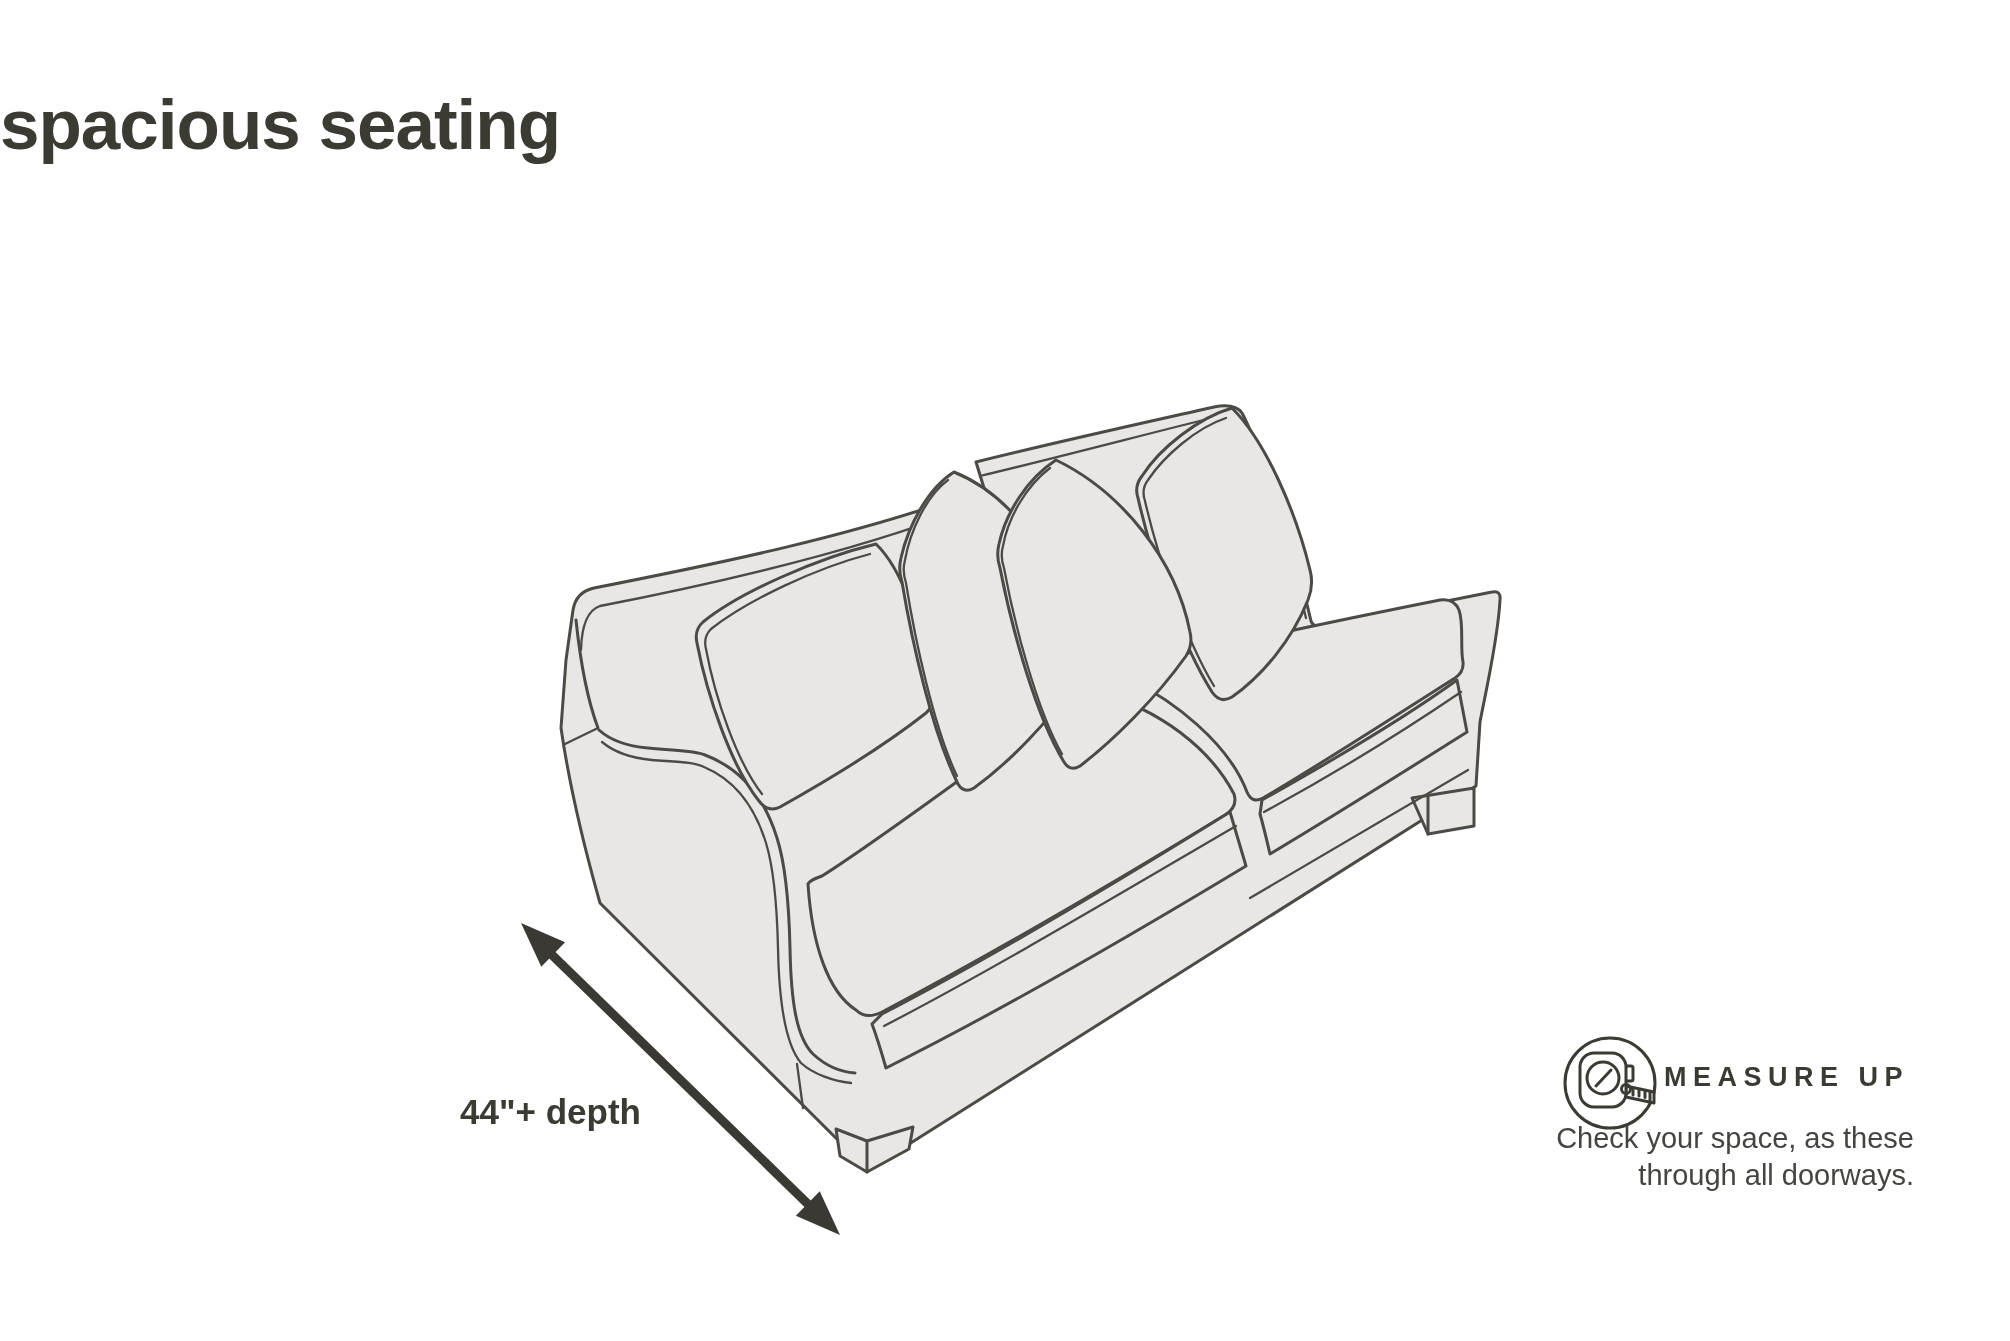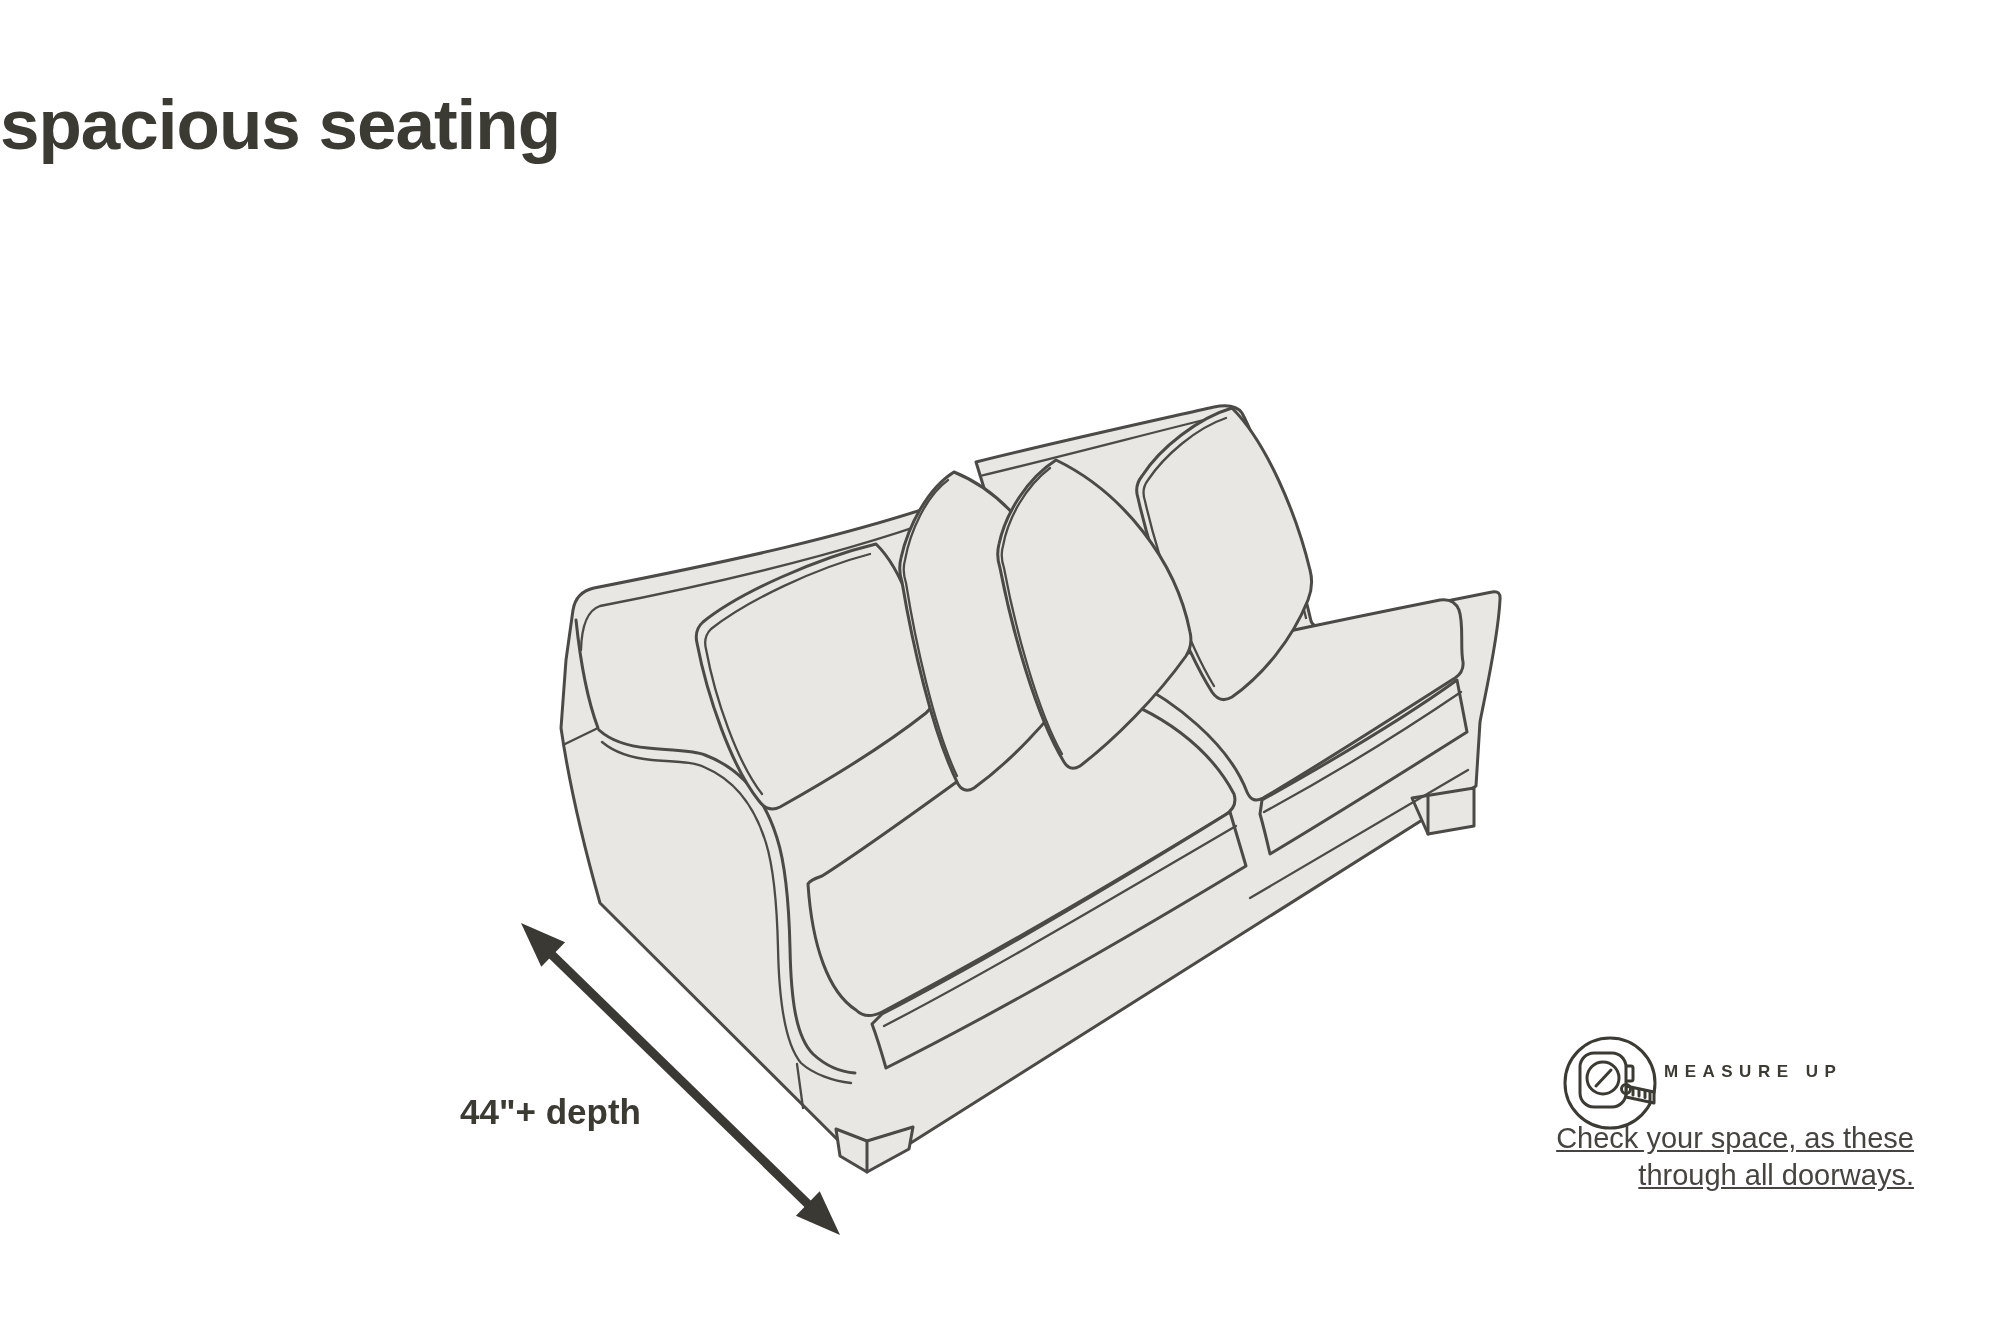--- a/index.html
+++ b/index.html
@@ -29,29 +29,29 @@
     color:var(--ink-soft);
   }
   .intro div{white-space:nowrap;}
   #sofa-svg{position:absolute;left:0;top:0;}
   .dim-label{
     position:absolute;left:460px;top:1092px;
     font-size:35px;font-weight:bold;color:var(--ink);white-space:nowrap;
   }
   .mu-head{
     position:absolute;left:1664px;top:1062px;
-    font-size:17px;font-weight:bold;letter-spacing:6.5px;
+    font-size:27px;font-weight:bold;letter-spacing:6.5px;
     color:var(--ink);white-space:nowrap;
   }
   .mu-note{
     position:absolute;top:1120px;right:96px;
     text-align:right;font-size:29px;line-height:37px;
     color:var(--ink-soft);
   }
-  .mu-note div{white-space:nowrap;text-decoration:underline;}
+  .mu-note div{white-space:nowrap;}
   .mu-icon{position:absolute;left:1560px;top:1033px;}
   
   .fl{fill:var(--sofa);stroke:var(--line);stroke-width:3;stroke-linejoin:round;}
   .ln{fill:none;stroke:var(--line);stroke-width:3;stroke-linecap:round;stroke-linejoin:round;}
   .ln2{fill:none;stroke:var(--line);stroke-width:2.3;stroke-linecap:round;stroke-linejoin:round;}
   .arrow-ln{fill:none;stroke:var(--arrow);stroke-width:9;stroke-linecap:butt;}
   .arrow-hd{fill:var(--arrow);stroke:none;}
   .icon-ln{fill:none;stroke:var(--ink);stroke-width:3;stroke-linecap:round;stroke-linejoin:round;}
   .icon-fl{fill:#fff;stroke:var(--ink);stroke-width:3;stroke-linejoin:round;}
 </style>

